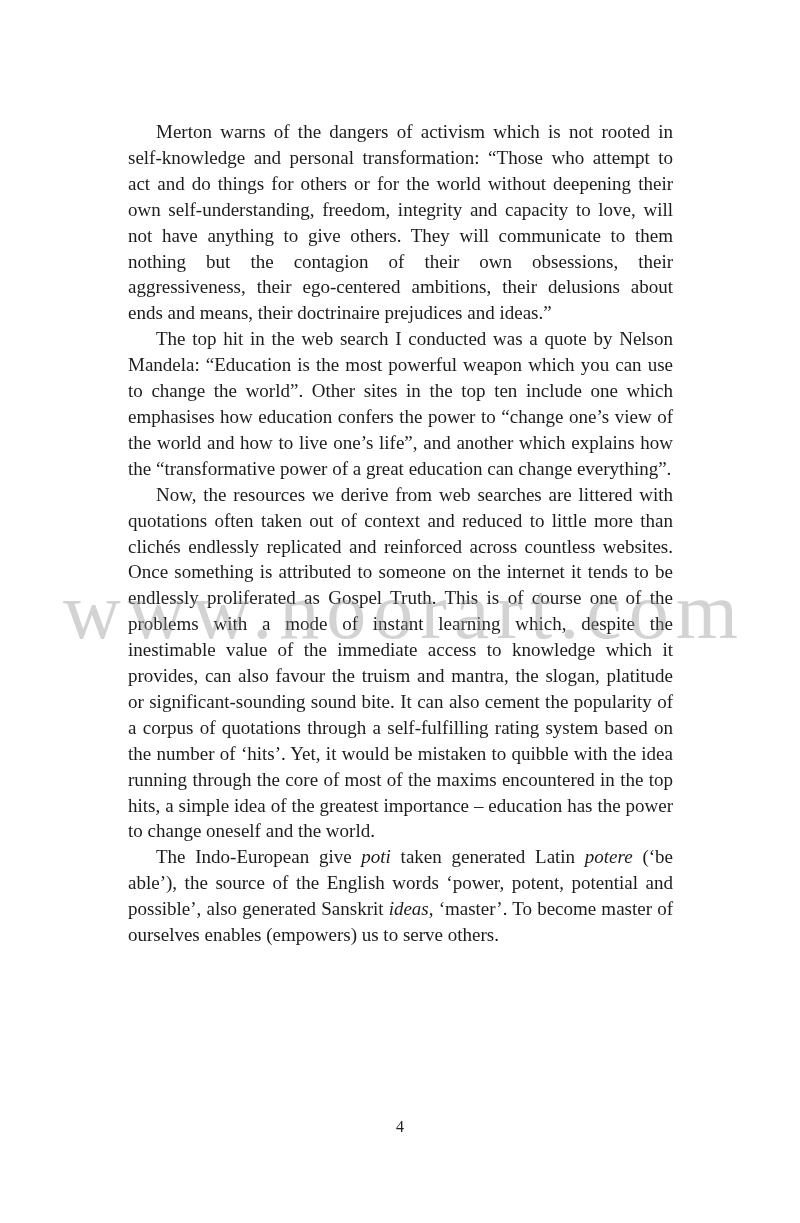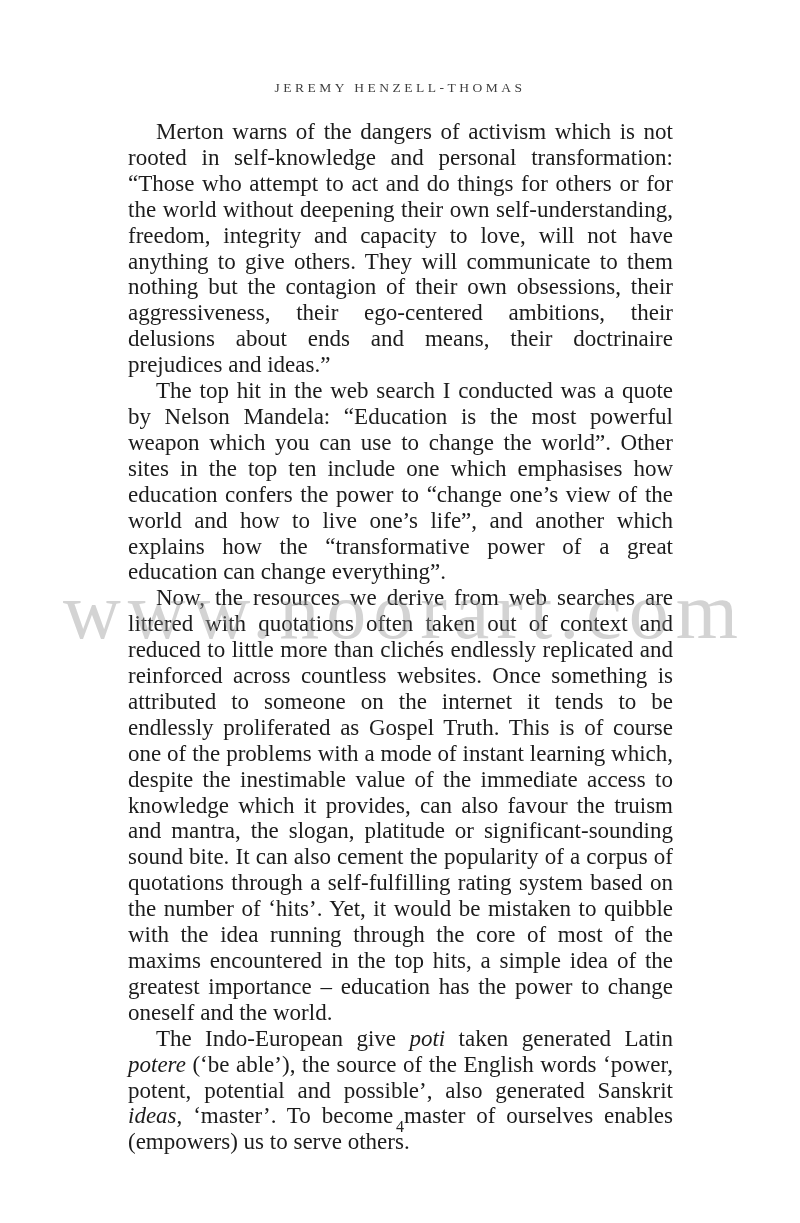--- a/index.html
+++ b/index.html
@@ -26,21 +26,21 @@
     font-size: 13.5px;
     letter-spacing: 3.5px;
     color: #3f3f3f;
     font-family: "Liberation Serif", serif;
   }
   .body-text {
     position: absolute;
     top: 119px;
     left: 128px;
     width: 545px;
-    font-size: 23px;
+    font-size: 19px;
     line-height: 25.9px;
     text-align: justify;
     color: #1c1c1c;
   }
   .body-text p {
     margin: 0;
     text-indent: 28px;
   }
   .body-text em {
   }
@@ -66,21 +66,20 @@
     text-align: center;
     font-size: 16px;
     color: #222222;
   }
 </style>
 </head>
 <body>
 
 <div class="page">
 
-  <div class="running-header">JEREMY HENZELL-THOMAS</div>
 
   <div class="body-text" id="body-text">
       <p><span>Merton warns of the dangers of activism which is not rooted in self-knowledge and personal transformation: “Those who attempt to act and do things for others or for the world without deepening their own self-understanding, freedom, integrity and capacity to love, will not have anything to give others. They will communicate to them nothing but the contagion of their own obsessions, their aggressiveness, their ego-centered ambitions, their delusions about ends and means, their doctrinaire prejudices and ideas.”</span></p>
       <p><span>The top hit in the web search I conducted was a quote by Nelson Mandela: “Education is the most powerful weapon which you can use to change the world”. Other sites in the top ten include one which emphasises how education confers the power to “change one’s view of the world and how to live one’s life”, and another which explains how the “transformative power of a great education can change everything”.</span></p>
       <p><span>Now, the resources we derive from web searches are littered with quotations often taken out of context and reduced to little more than clichés endlessly replicated and reinforced across countless websites. Once something is attributed to someone on the internet it tends to be endlessly proliferated as Gospel Truth. This is of course one of the problems with a mode of instant learning which, despite the inestimable value of the immediate access to knowledge which it provides, can also favour the truism and mantra, the slogan, platitude or significant-sounding sound bite. It can also cement the popularity of a corpus of quotations through a self-fulfilling rating system based on the number of ‘hits’. Yet, it would be mistaken to quibble with the idea running through the core of most of the maxims encountered in the top hits, a simple idea of the greatest importance – education has the power to change oneself and the world.</span></p>
       <p><span>The Indo-European give </span><em>poti</em><span> taken generated Latin </span><em>potere</em><span> (‘be able’), the source of the English words ‘power, potent, potential and possible’, also generated Sanskrit </span><em>ideas</em><span>, ‘master’.  To become master of ourselves enables (empowers) us to serve others.</span></p>
     </div>
 
   <div class="watermark">www.noorart.com</div>
 

